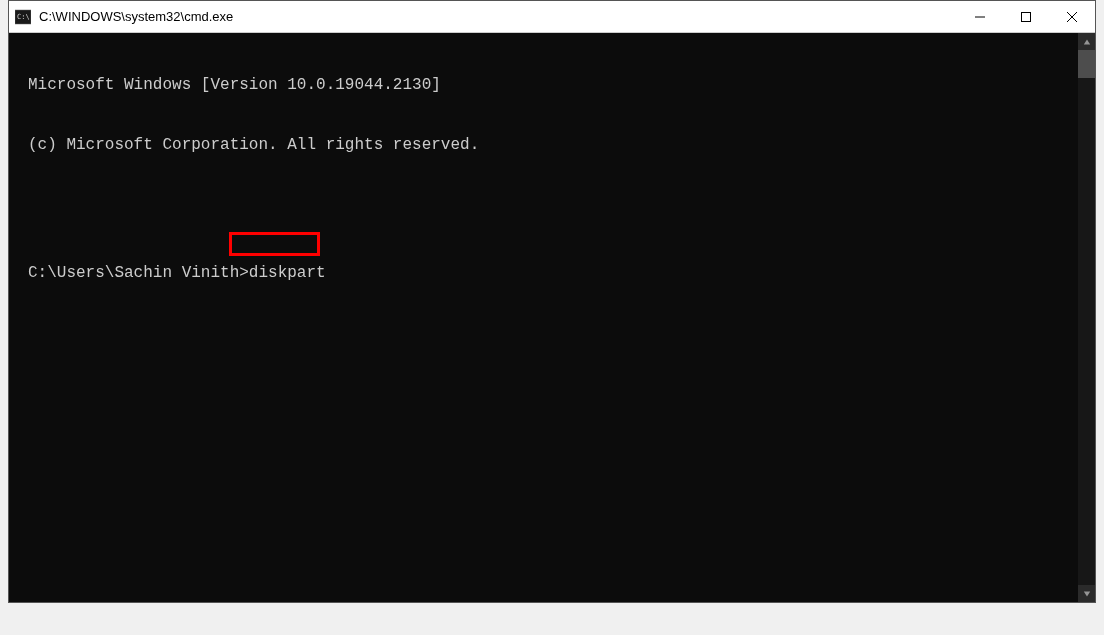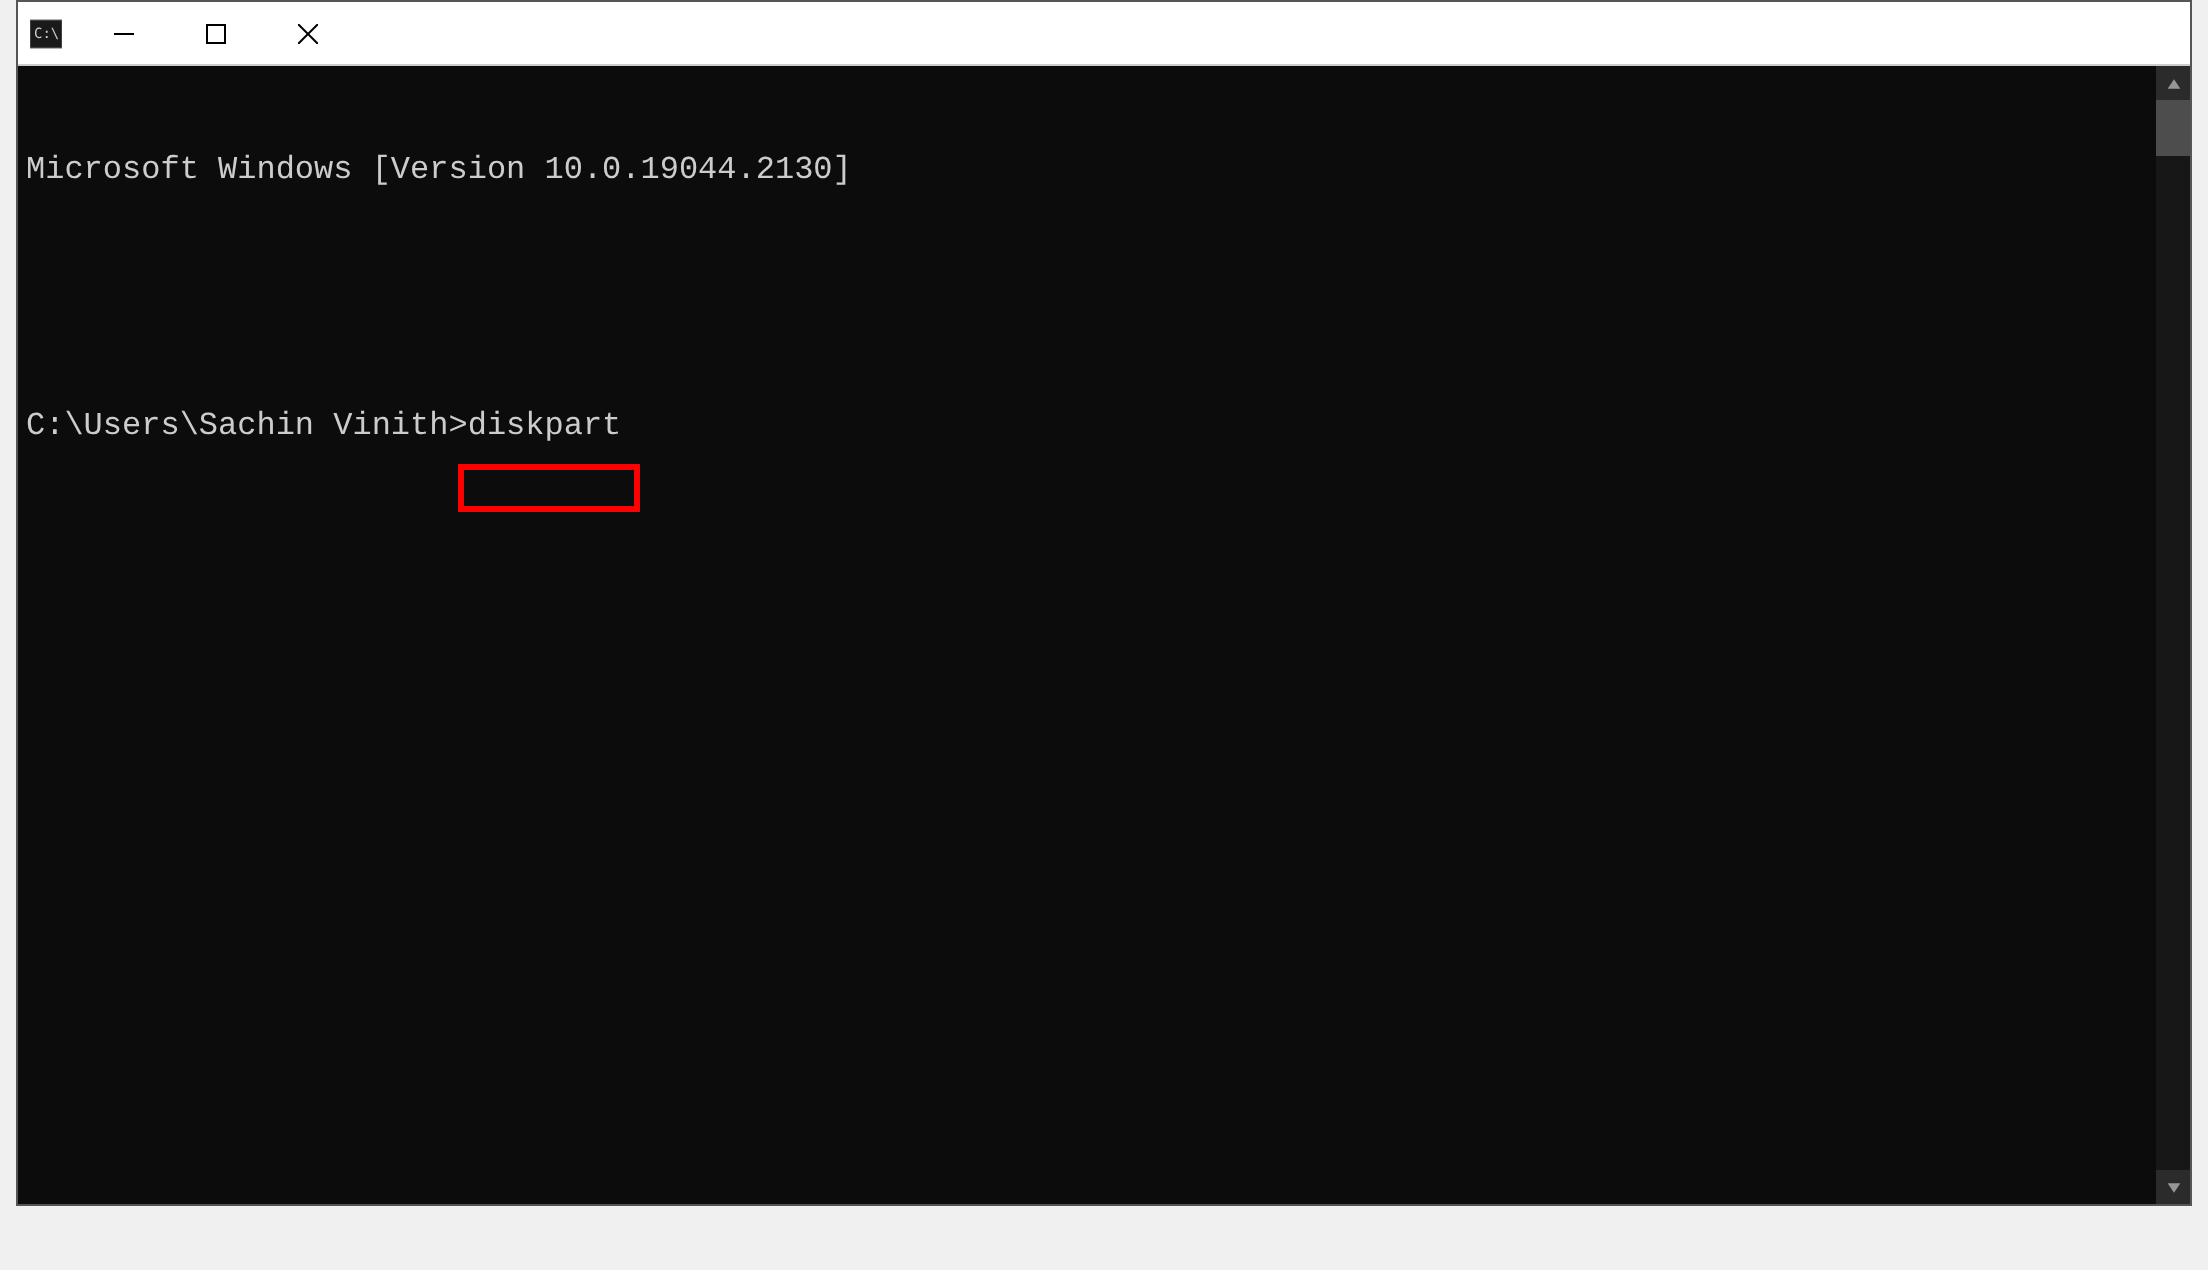--- a/index.html
+++ b/index.html
@@ -75,21 +75,21 @@
       background: #0c0c0c;
       position: relative;
     }
     .terminal {
       flex: 1;
       background: #0c0c0c;
       color: #cccccc;
       font-family: Consolas, "Courier New", monospace;
       font-size: 16px;
       line-height: 20px;
-      padding: 2px 4px;
+      padding: 2px 19px;
       white-space: pre;
       overflow: hidden;
     }
     .terminal .line {
       display: block;
     }
     .prompt-line {
       position: relative;
       margin-top: 28px;
     }
@@ -140,20 +140,21 @@
 <body>
 
 <div class="window">
   <div class="titlebar">
     <div class="titlebar-icon">
       <svg viewBox="0 0 16 16">
         <rect x="0" y="1" width="16" height="14" fill="#1a1a1a" stroke="#666" stroke-width="0.5"></rect>
         <text x="2" y="10" font-size="7" fill="#ccc" font-family="monospace">C:\</text>
       </svg>
     </div>
+    <div class="titlebar-text">C:\WINDOWS\system32\cmd.exe</div>
     <div class="window-controls">
       <button class="win-btn">
         <svg viewBox="0 0 10 10">
             <line x1="0" y1="5" x2="10" y2="5" stroke="#000" stroke-width="1"></line>
           </svg>
       </button>
       <button class="win-btn">
         <svg viewBox="0 0 10 10">
             <rect x="0.5" y="0.5" width="9" height="9" fill="none" stroke="#000" stroke-width="1"></rect>
           </svg>
@@ -163,20 +164,21 @@
           <line x1="0" y1="0" x2="10" y2="10" stroke="#000" stroke-width="1"></line>
           <line x1="10" y1="0" x2="0" y2="10" stroke="#000" stroke-width="1"></line>
         </svg>
       </button>
     </div>
   </div>
 
   <div class="terminal-area">
     <div class="terminal">
       <span class="line">Microsoft Windows [Version 10.0.19044.2130]</span>
+      <span class="line">(c) Microsoft Corporation. All rights reserved.</span>
       <span class="line"></span>
       <span class="line prompt-line"><span>C:\Users\Sachin Vinith&gt;</span><span class="cmd-input" id="cmd-span">diskpart</span></span>
     </div>
 
     <div class="scrollbar">
       <div class="scroll-btn">
         <svg viewBox="0 0 10 10">
             <polygon points="5,2 9,8 1,8"></polygon>
           </svg>
       </div>

